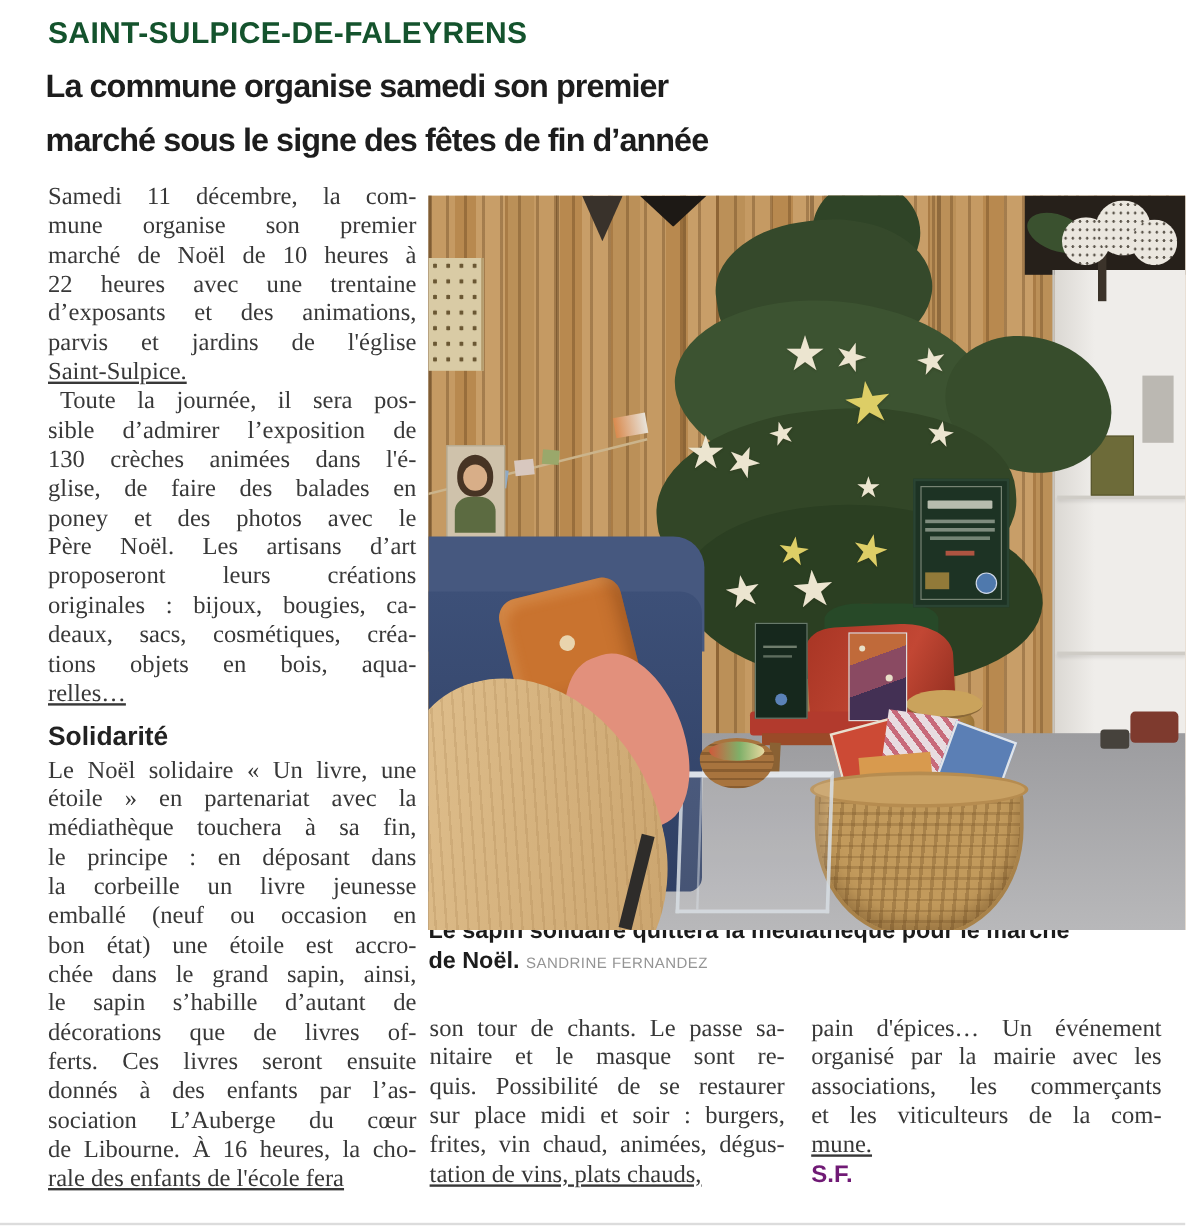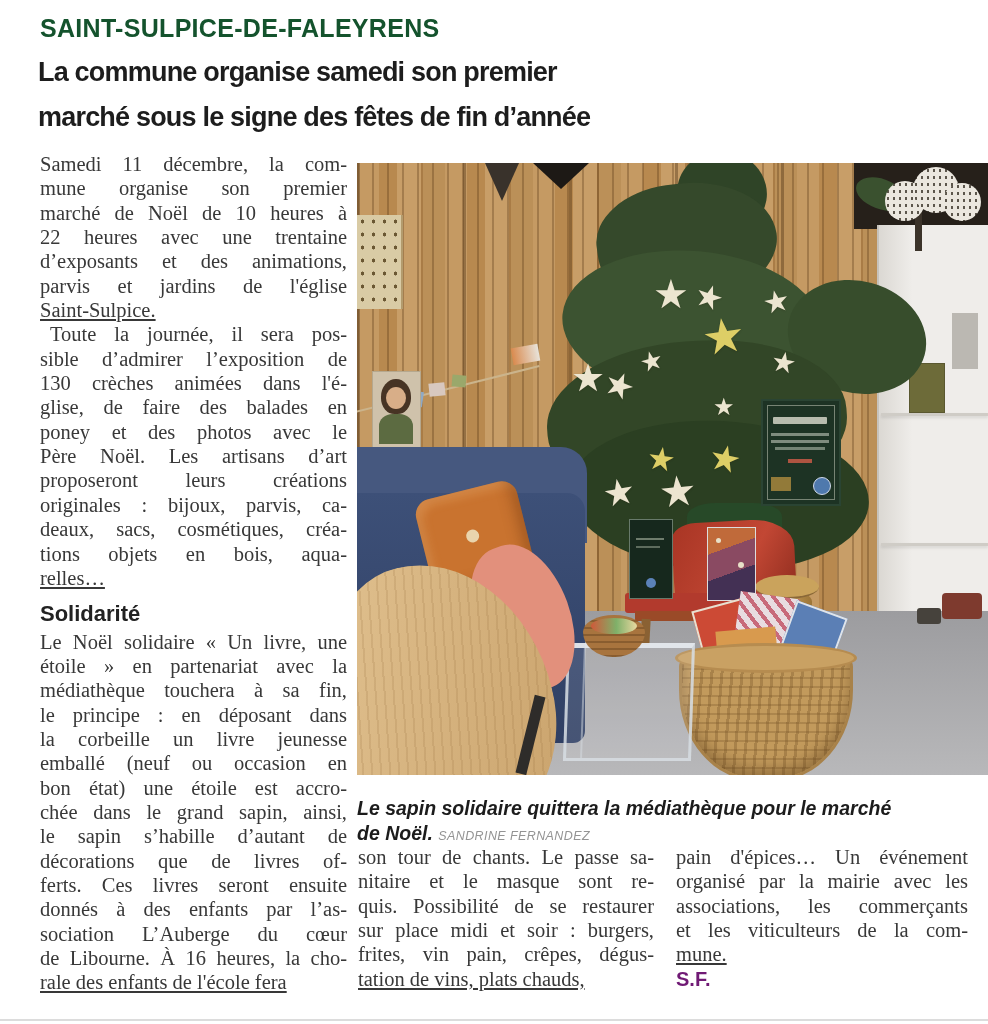--- a/index.html
+++ b/index.html
@@ -13,22 +13,22 @@
   .col{position:absolute;font-size:20.5px;line-height:24.35px;color:#383838;}
   .col1{left:40px;top:152px;width:307px;}
   .col2{left:358px;top:845px;width:296px;}
   .col3{left:676px;top:845px;width:292px;}
   .tline{text-align:justify;text-align-last:justify;white-space:normal;}
   .tline-last{text-align-last:left;text-decoration:underline;}
   .indent-first .tline:first-child{text-indent:10px;}
   .subhead{font-family:"Liberation Sans",sans-serif;font-weight:bold;font-size:22px;
            color:#222;margin-top:12px;margin-bottom:3px;}
   .byline{font-family:"Liberation Sans",sans-serif;font-weight:bold;font-size:20px;color:#701a75;}
-  .caption{position:absolute;left:357px;top:796px;width:631px;font-family:"Liberation Sans",sans-serif;
-           font-weight:bold;font-size:19.5px;line-height:25px;color:#1c1c1c;font-style:italic;}
+  .caption{position:absolute;left:357px;top:764px;width:631px;font-family:"Liberation Sans",sans-serif;
+           font-weight:bold;font-size:19.5px;line-height:25px;color:#1c1c1c;}
   .credit{font-weight:normal;font-size:12.5px;color:#949494;letter-spacing:.4px;}
   .bottom-rule{position:absolute;left:0;top:1019px;width:988px;height:2px;background:#dcdcdc;}
 
   
   .photo{position:absolute;left:357px;top:163px;width:631px;height:612px;overflow:hidden;
     background:
       repeating-linear-gradient(90deg, rgba(80,48,16,.30) 0 2px, transparent 2px 15px),
       repeating-linear-gradient(90deg, rgba(60,35,10,.35) 0 3px, transparent 3px 106px),
       repeating-linear-gradient(90deg,#c59a63 0 22px,#b8894f 22px 40px,#c89e68 40px 64px,#a97c46 64px 66px,#bb9058 66px 88px);}
   .photo *{position:absolute;}
@@ -63,21 +63,21 @@
         <div class="tline tline-last">Saint-Sulpice.</div>
       </div>
     <div class="para indent-first">
         <div class="tline">Toute la journée, il sera pos-</div>
         <div class="tline">sible d’admirer l’exposition de</div>
         <div class="tline">130 crèches animées dans l'é-</div>
         <div class="tline">glise, de faire des balades en</div>
         <div class="tline">poney et des photos avec le</div>
         <div class="tline">Père Noël. Les artisans d’art</div>
         <div class="tline">proposeront leurs créations</div>
-        <div class="tline">originales : bijoux, parvis, ca-</div>
+        <div class="tline">originales : bijoux, bougies, ca-</div>
         <div class="tline">deaux, sacs, cosmétiques, créa-</div>
         <div class="tline">tions objets en bois, aqua-</div>
         <div class="tline tline-last">relles…</div>
       </div>
     <div class="subhead">Solidarité</div>
     <div class="para">
         <div class="tline">Le Noël solidaire « Un livre, une</div>
         <div class="tline">étoile » en partenariat avec la</div>
         <div class="tline">médiathèque touchera à sa fin,</div>
         <div class="tline">le principe : en déposant dans</div>
@@ -219,21 +219,21 @@
       <span>de Noël.</span>
       <span class="credit">SANDRINE FERNANDEZ</span>
     </div>
   </div>
 
   <div class="col col2">
       <div class="tline">son tour de chants. Le passe sa-</div>
       <div class="tline">nitaire et le masque sont re-</div>
       <div class="tline">quis. Possibilité de se restaurer</div>
       <div class="tline">sur place midi et soir : burgers,</div>
-      <div class="tline">frites, vin pain, crêpes, dégus-</div>
+      <div class="tline">frites, vin chaud, animées, dégus-</div>
       <div class="tline tline-last">tation de vins, plats chauds,</div>
     </div>
   <div class="col col3">
     <div>
         <div class="tline">pain d'épices… Un événement</div>
         <div class="tline">organisé par la mairie avec les</div>
         <div class="tline">associations, les commerçants</div>
         <div class="tline">et les viticulteurs de la com-</div>
         <div class="tline tline-last">mune.</div>
       </div>

